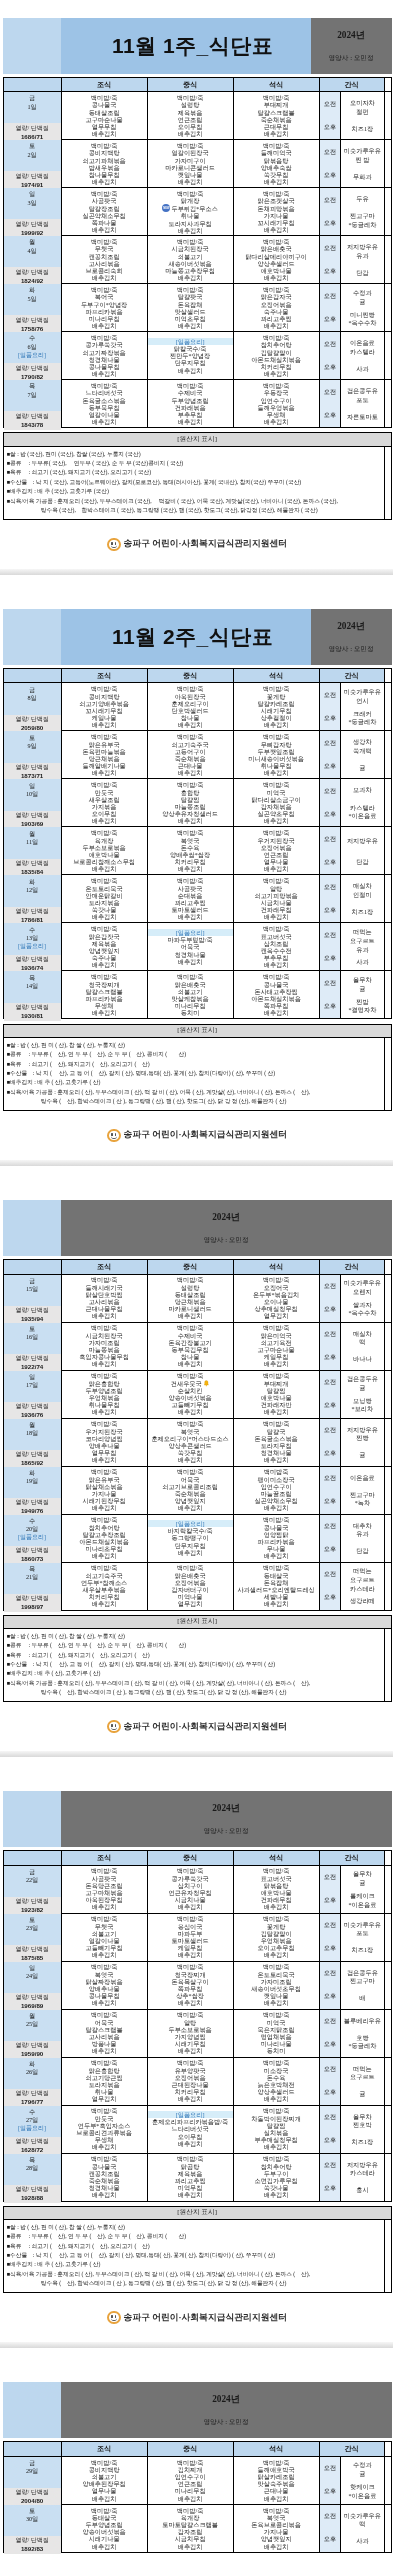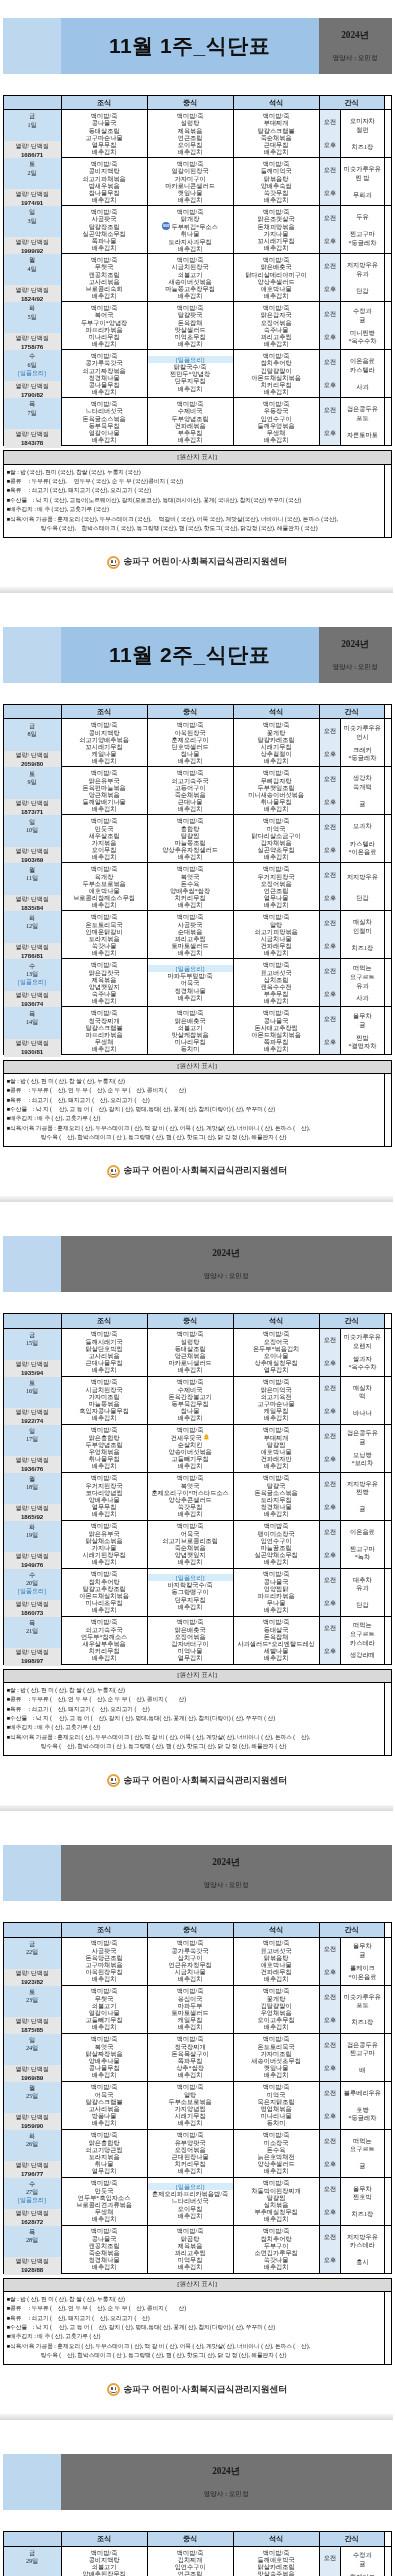--- a/index.html
+++ b/index.html
@@ -2,27 +2,27 @@
 <html style="font-size:8.2px"><head>
 <meta charset="utf-8">
 <style>
   html,body{margin:0;padding:0;background:#fff;}
   body{width:396px;height:2887px;overflow:hidden;font-family:"Liberation Serif","DejaVu Serif",serif;color:#1a1a1a;}
   .page{position:relative;width:396px;padding-top:18px;box-sizing:border-box;}
   .week-block{width:389px;margin-left:2.6px;}
   
   .title-row{display:flex;height:56px;}
   .t-left{width:58px;background:#BDD7EE;}
-  .t-center{width:258px;background:#9DC3E6;display:flex;align-items:center;justify-content:center;}
+  .t-center{width:236px;background:#9DC3E6;display:flex;align-items:center;justify-content:center;padding-left:14px;}
   .t-center .big{font-family:"Liberation Sans","DejaVu Sans",sans-serif;font-weight:bold;font-size:21px;letter-spacing:0.5px;color:#111;}
   .t-right{flex:1;background:#737373;display:flex;flex-direction:column;align-items:center;justify-content:space-around;padding:5.2px 0;}
   .t-year{font-size:9.3px;font-weight:bold;}
   .t-diet{font-size:6.7px;}
   
-  .grid-table{margin-top:21px;border:1px solid #000;}
+  .grid-table{margin-top:3px;border:1px solid #000;}
   .thead-row,.day-row{display:flex;border-bottom:1px solid #000;}
   .day-row:last-child{border-bottom:none;}
   .c-day{width:58px;border-right:1.5px solid #000;box-sizing:border-box;}
   .c-meal{width:86px;border-right:0.5px solid #000;box-sizing:border-box;display:flex;flex-direction:column;align-items:center;justify-content:center;padding:1px 0;}
   .c-meal.b{width:86px;}
   .c-snack{width:65px;border-right:0.5px solid #000;box-sizing:border-box;display:flex;}
   .c-end{flex:1;background:#fff;}
   .thead-row{height:13.4px;}
   .thead-row .c-day{background:#BDD7EE;}
   .thead-row .hcell{display:flex;align-items:center;justify-content:center;background:#BDD7EE;font-size:7.2px;font-weight:bold;}
@@ -39,21 +39,21 @@
   .snack-group .meal-item{font-size:6.2px;}
   
   .origin-box{margin-top:4.1px;border:1px solid #000;}
   .origin-head{height:12.4px;background:#D9D9D9;border-bottom:0.5px solid #000;display:flex;align-items:center;justify-content:center;font-size:6.7px;}
   .origin-flex{display:flex;}
   .origin-body{width:381px;box-sizing:border-box;border-right:0.5px solid #000;padding:3.1px 0 3.1px 3.1px;display:flex;flex-direction:column;justify-content:space-around;height:72px;}
   .origin-line{font-size:5.7px;white-space:nowrap;}
   .origin-end{flex:1;}
   
   .logo-row{height:49px;display:flex;align-items:center;justify-content:center;gap:3.1px;}
-  .logo-text{font-family:Liberation Sans, sans-serif;font-weight:bold;font-size:8.8px;color:#2b2b2b;}
+  .logo-text{font-family:Liberation Serif, serif;font-weight:bold;font-size:8.8px;color:#2b2b2b;}
   .smiley{width:13.4px;height:13.4px;border:2.6px solid #E8A33D;border-radius:50%;position:relative;box-sizing:border-box;}
   .smiley i{position:absolute;width:1.5px;height:2.6px;background:#555;top:2.6px;border-radius:0.5px;}
   .smiley i.l{left:2.1px;} .smiley i.r{right:2.1px;}
   .smiley u{position:absolute;left:1.5px;right:1.5px;bottom:1.5px;height:2.1px;border-bottom:1px solid #555;border-radius:0 0 3.1px 3.1px;}
   .page-strip{height:6.2px;background:linear-gradient(#f6f6f6,#d9d9d9);margin-bottom:34px;width:396px;margin-left:-2.6px;}
   
   .new-badge{width:8.2px;height:8.2px;border-radius:50%;background:#4472C4;color:#fff;font-family:"Liberation Sans",sans-serif;font-size:2.6px;font-weight:bold;display:inline-flex;align-items:center;justify-content:center;flex:none;}
   .bell-icon{width:6.7px;height:6.7px;flex:none;}
 </style>
 </head>

